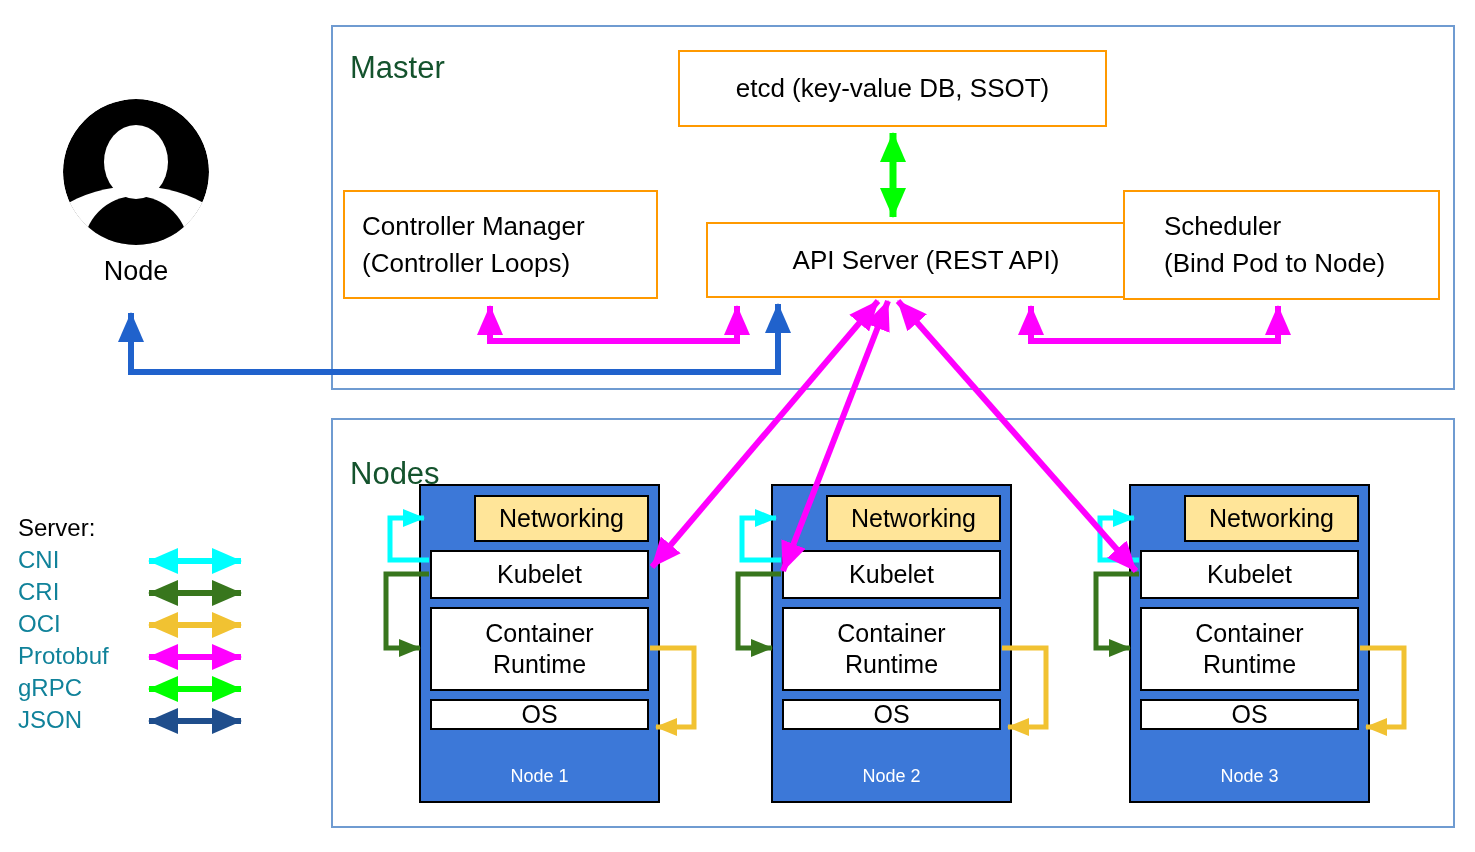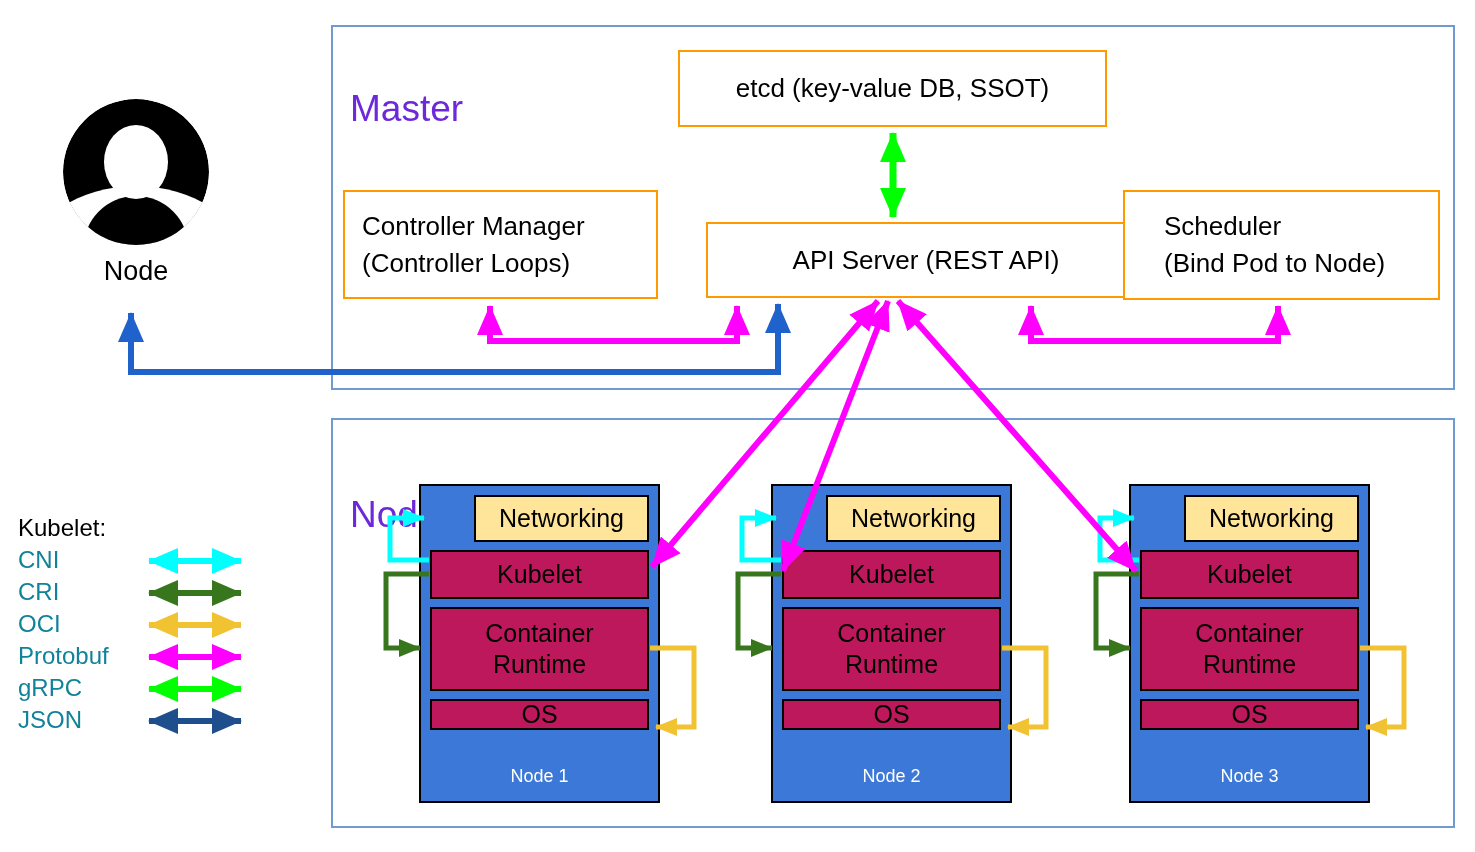--- a/index.html
+++ b/index.html
@@ -6,21 +6,21 @@
   * { box-sizing:border-box; }
   .canvas {
     position:relative; width:1475px; height:852px; background:#ffffff; overflow:hidden;
     font-family:"Liberation Sans","DejaVu Sans",sans-serif; color:#000;
   }
 
   
   .container { position:absolute; border:2px solid var(--container-border,#6f9bd1); background:transparent; }
   .master  { left:331px; top:25px;  width:1124px; height:365px; }
   .nodes-c { left:331px; top:418px; width:1124px; height:410px; }
-  .section-title { position:absolute; font-size:37px; color:#6d28d9;margin-top:38px; }
+  .section-title { position:absolute; font-size:31px; color:#14532d; }
 
   
   .obox { position:absolute; background:#fff; border:2px solid var(--box-orange,#ff9900);
           display:flex; flex-direction:column; justify-content:center; font-size:26px; line-height:37px; z-index:2; }
   .obox.centered { align-items:center; text-align:center; }
   .etcd  { left:678px;  top:50px;  width:429px; height:77px; }
   .cm    { left:343px;  top:190px; width:315px; height:109px; padding-left:17px; }
   .api   { left:706px;  top:222px; width:424px; height:76px;padding-left:16px; }
   .sched { left:1123px; top:190px; width:317px; height:110px; padding-left:39px; }
 
@@ -31,21 +31,21 @@
   
   .legend { position:absolute; left:18px; top:513px; z-index:2; }
   .legend-title { font-size:24px; height:32px; line-height:30px; color:#000; }
   .legend-link { display:block; height:32px; line-height:30px; font-size:24px;
                  color:var(--link-teal,#10829a); cursor:pointer; }
 
   
   .node { position:absolute; top:484px; width:241px; height:319px;
           background:var(--node-blue,#3c78d8); border:2px solid #000; z-index:2; }
   .node-1 { left:419px; } .node-2 { left:771px; } .node-3 { left:1129px; }
-  .layer { position:absolute; left:9px; right:9px; background:#be185d; border:2px solid #000;
+  .layer { position:absolute; left:9px; right:9px; background:#ffffff; border:2px solid #000;
            display:flex; align-items:center; justify-content:center; font-size:25px; text-align:center; }
   .l0 { top:9px;   height:47px; background:var(--networking-yellow,#ffe599);margin-left:44px; }
   .l1 { top:64px;  height:49px; }
   .l2 { top:121px; height:84px; }
   .l3 { top:213px; height:31px; }
   .wrapnarrow { display:inline-block; max-width:150px; line-height:31px; }
   .node-name { position:absolute; left:0; right:0; top:262px; height:57px;
                display:flex; align-items:center; justify-content:center; color:#fff; font-size:18px; }
 
   
@@ -102,21 +102,21 @@
     <g clip-path="url(#uclip)">
       <circle cx="74" cy="74" r="73" fill="#000"></circle>
       <ellipse cx="74" cy="162" rx="106" ry="74" fill="#fff"></ellipse>
       <ellipse cx="74" cy="152" rx="53" ry="54" fill="#000"></ellipse>
       <ellipse cx="74" cy="64" rx="32" ry="37" fill="#fff"></ellipse>
     </g>
   </svg>
   <div class="user-label">Node</div>
 
   <div class="legend">
-    <div class="legend-title">Kubelet:</div>
+    <div class="legend-title">Server:</div>
     <a class="legend-link">CNI</a>
     <a class="legend-link">CRI</a>
     <a class="legend-link">OCI</a>
     <a class="legend-link">Protobuf</a>
     <a class="legend-link">gRPC</a>
     <a class="legend-link">JSON</a>
   </div>
 
   <div class="node node-1">
     <div class="layer l0">

